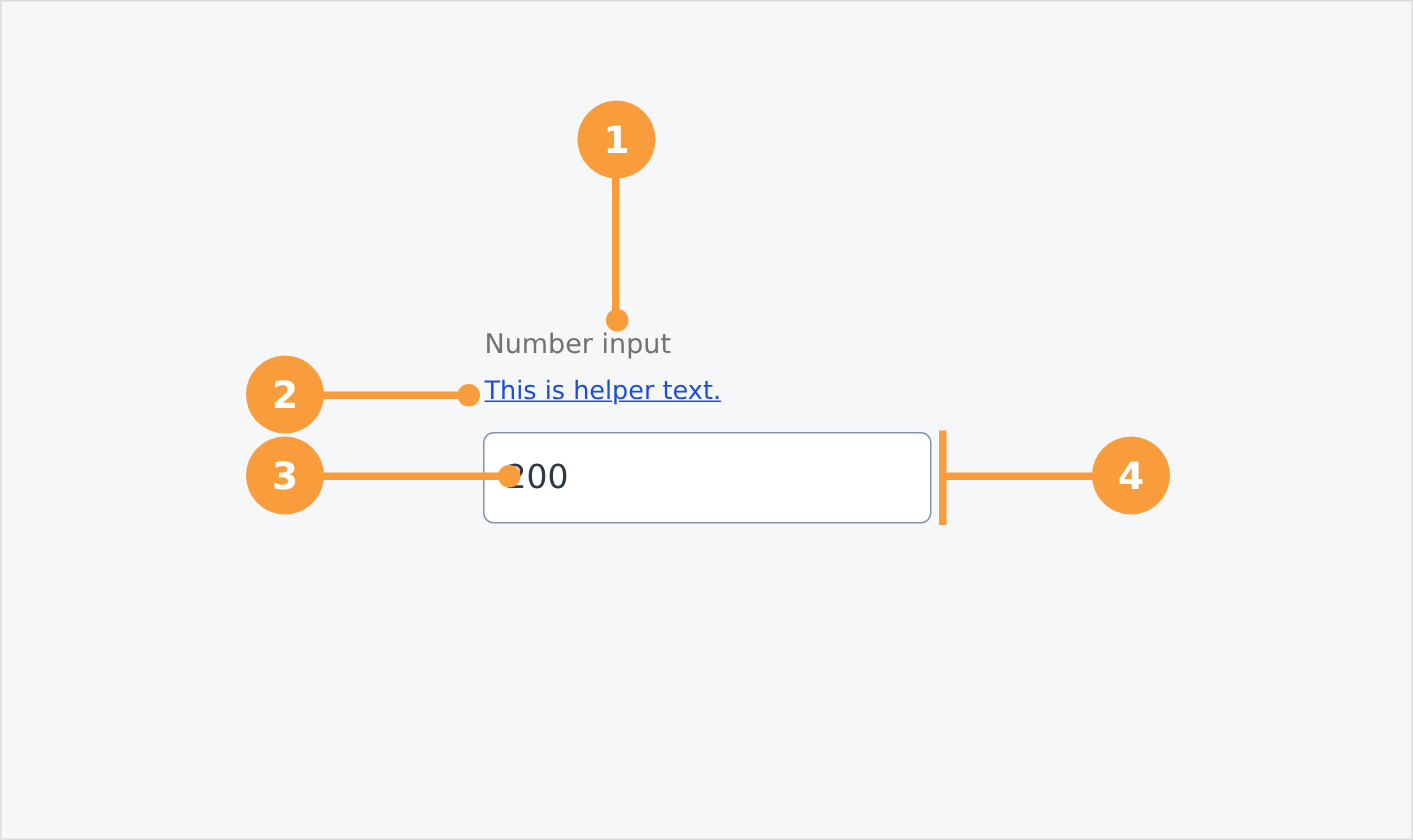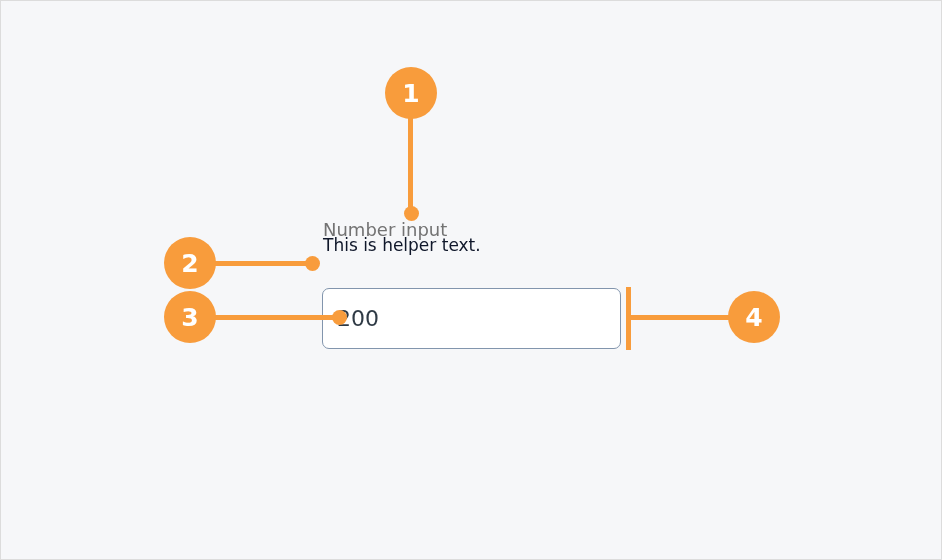--- a/index.html
+++ b/index.html
@@ -28,25 +28,26 @@
     left: 322px;
     top: 215px;
     font-size: 18px;
     line-height: 28px;
     color: #737373;
     white-space: nowrap;
   }
   .field-helper {
     position: absolute;
     left: 322px;
-    top: 233px;
+    top: 249px;
     font-size: 17px;
     line-height: 22px;
-    color: #0f172a;
+    color: #1d4ed8;
     white-space: nowrap;
+    text-decoration: underline;
   }
   .number-input {
     position: absolute;
     left: 321px;
     top: 287px;
     width: 299px;
     height: 61px;
     box-sizing: border-box;
     background: #ffffff;
     border: 1.6px solid #8295ad;

